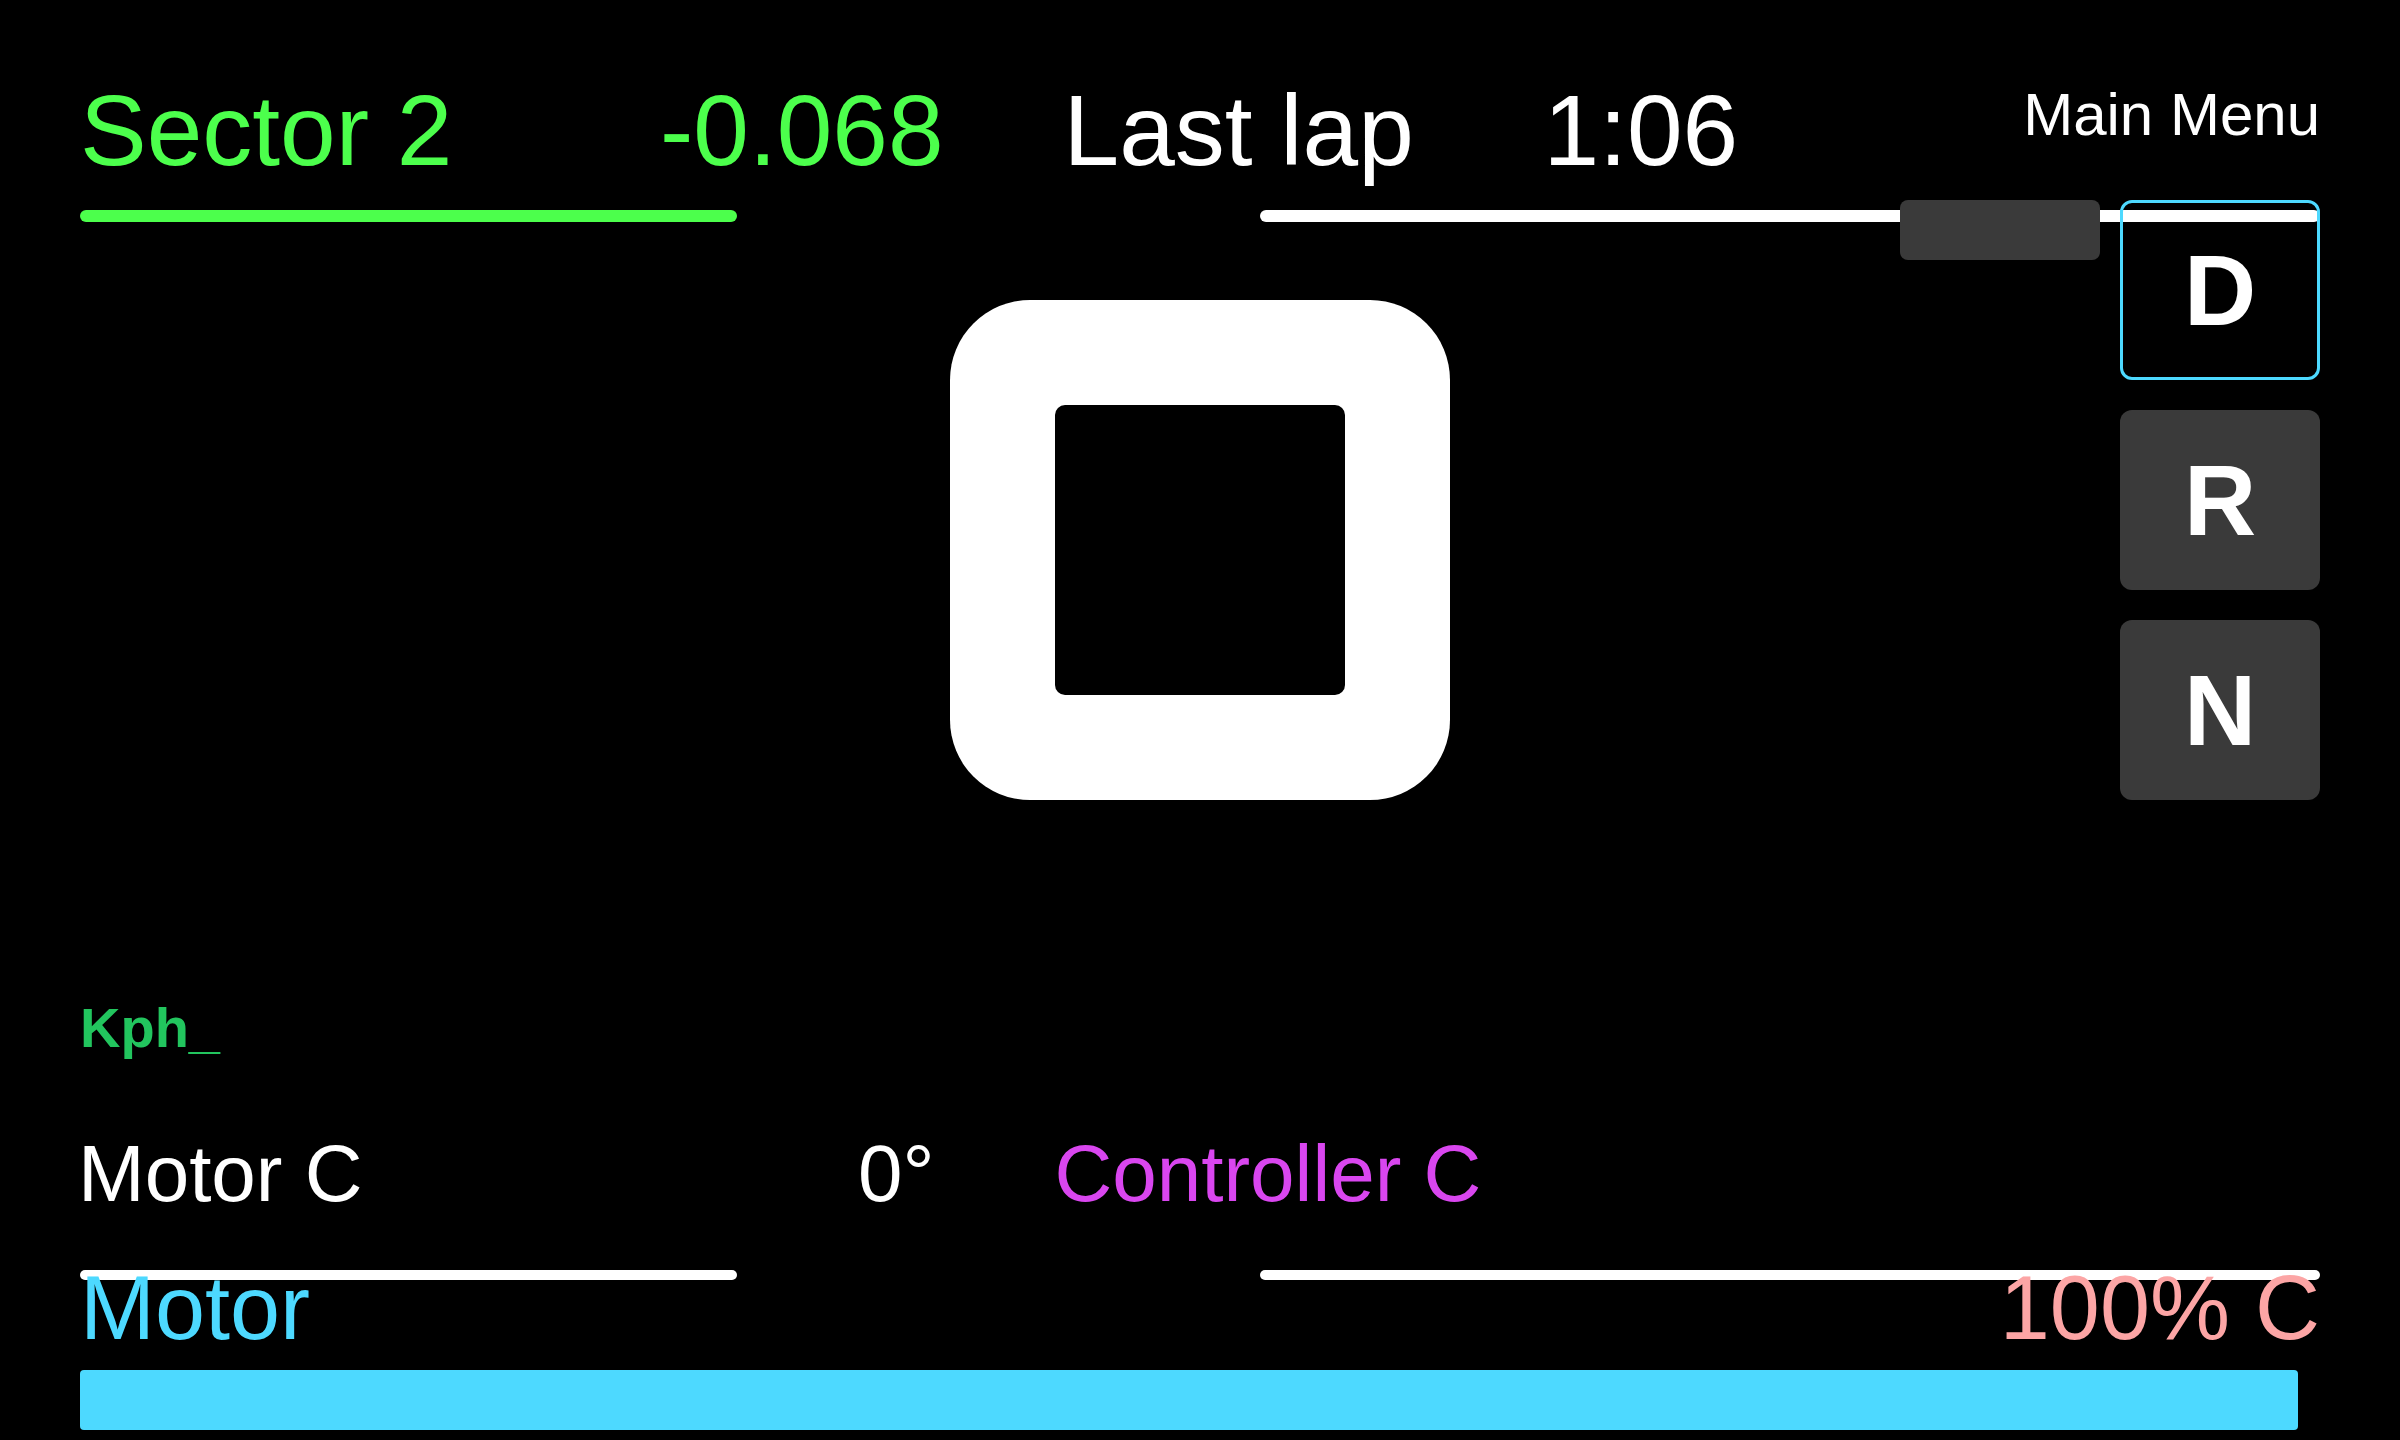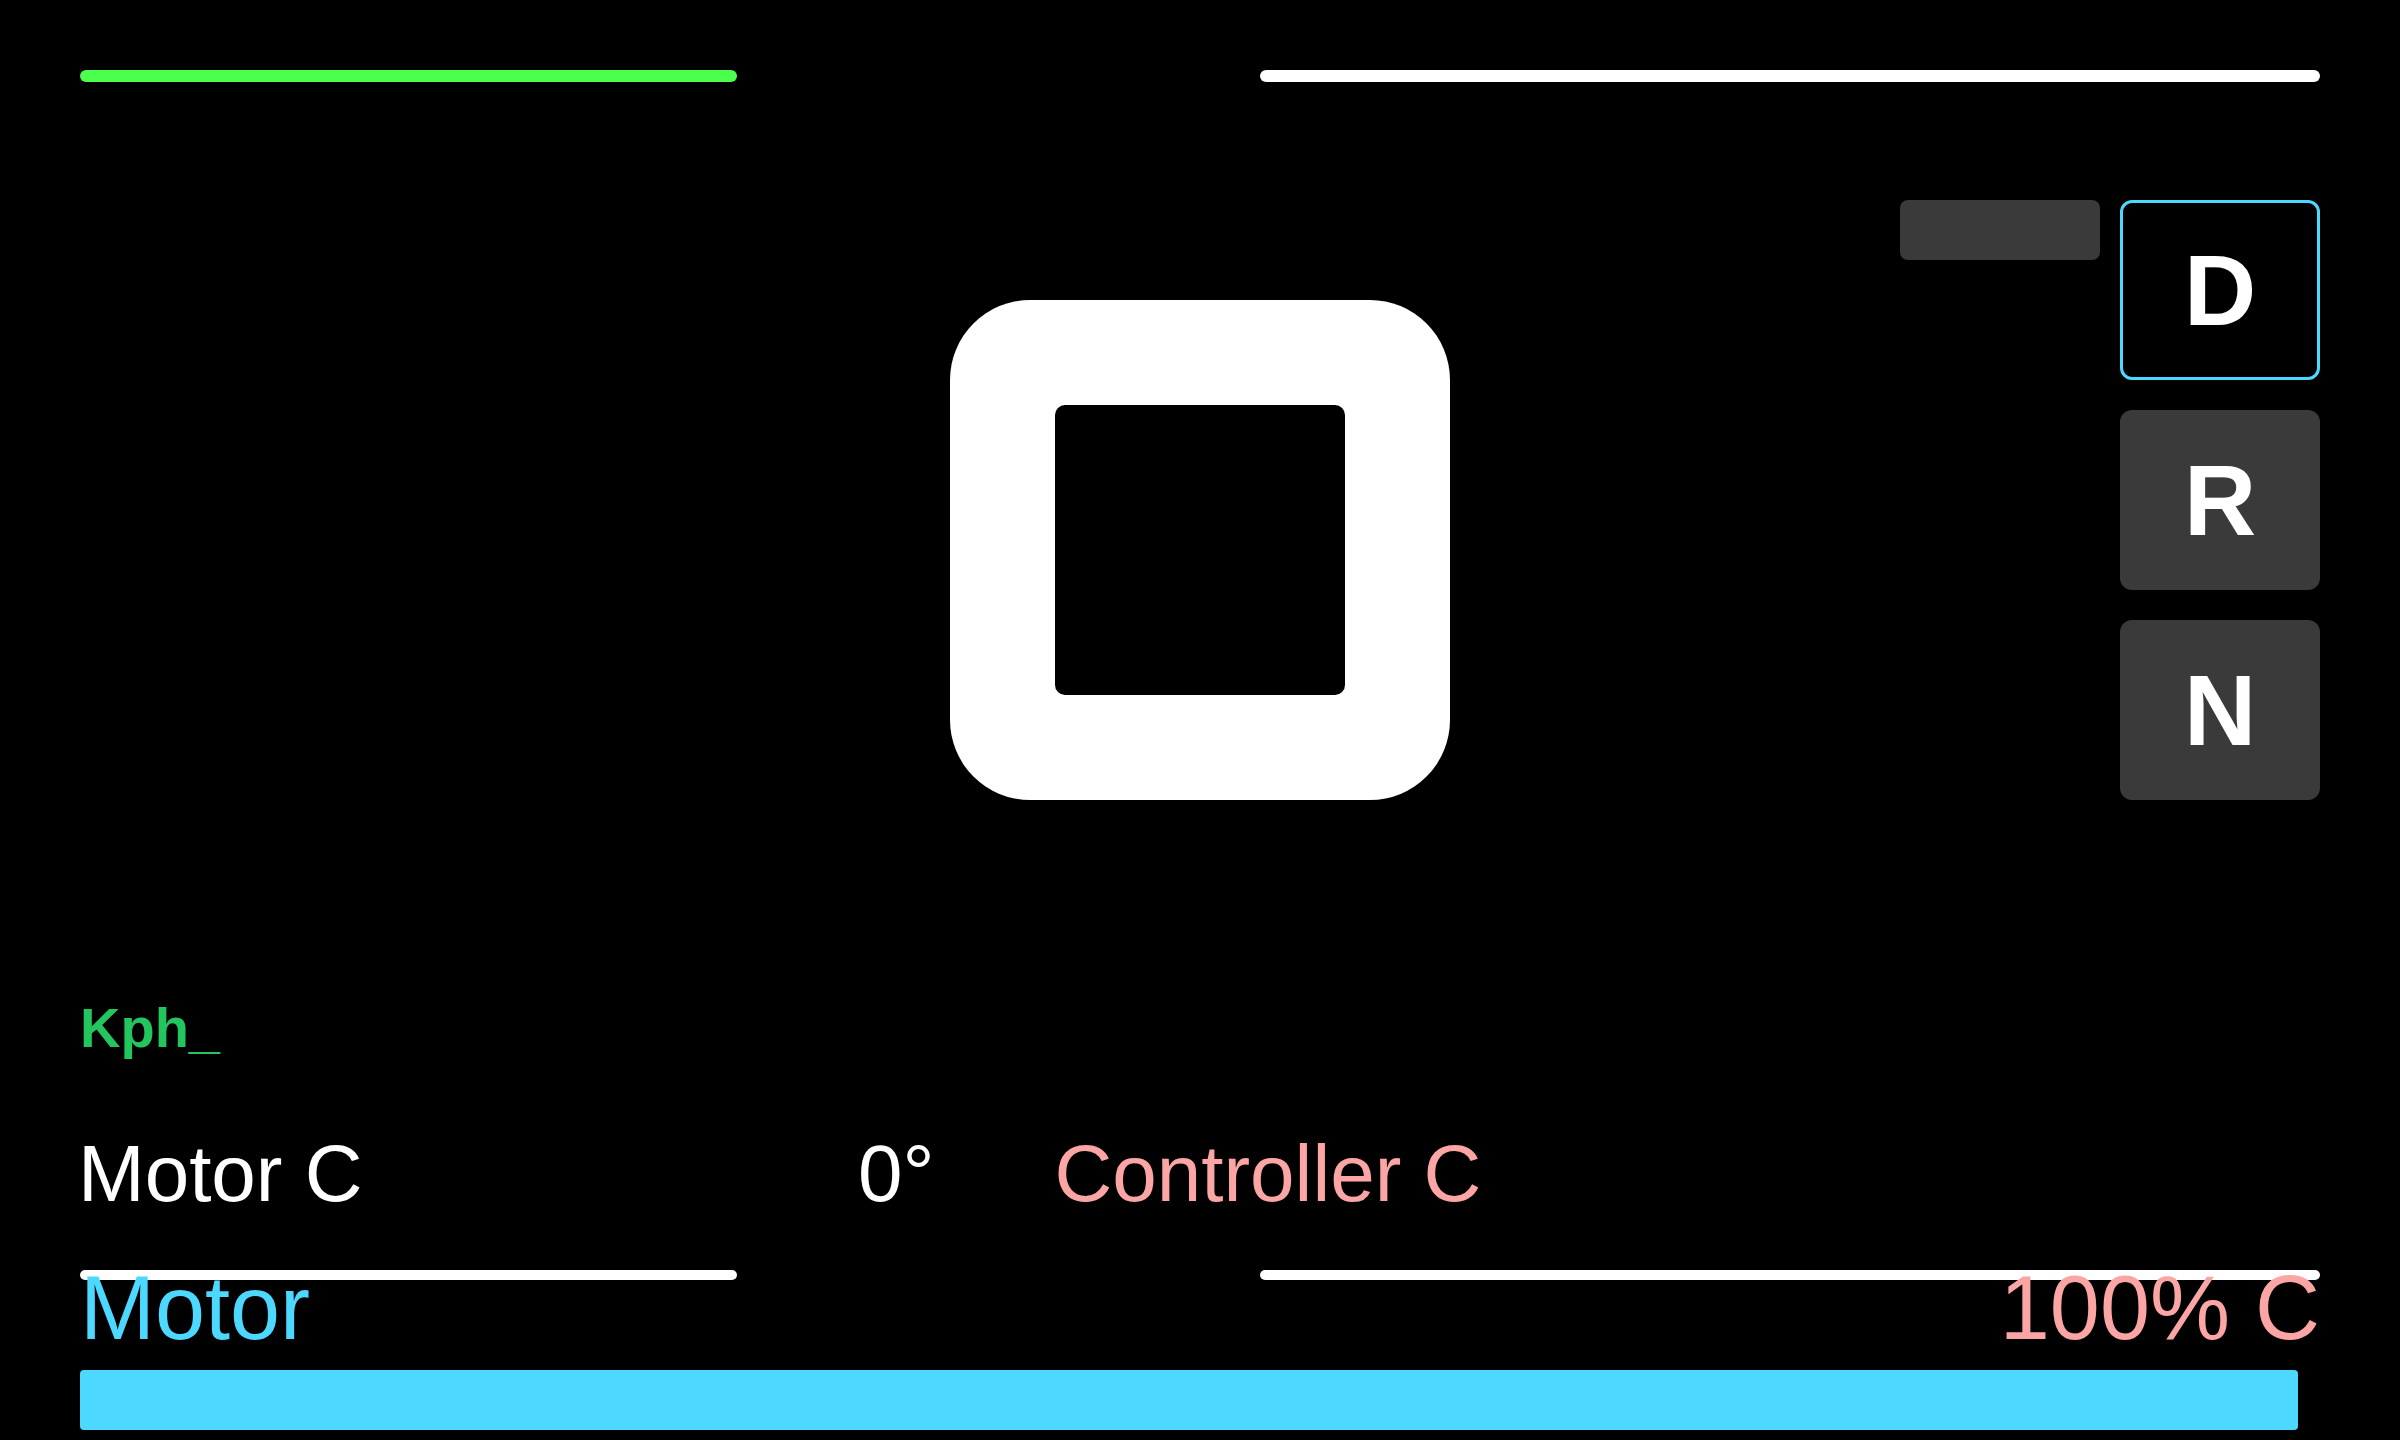--- a/index.html
+++ b/index.html
@@ -202,21 +202,21 @@
     }
 
     .motor-temp {
       font-size: 80px;
       color: #fff;
       margin-left: 440px;
     }
 
     .controller-label {
       font-size: 80px;
-      color: #fca5a5;
+      color: #d946ef;
       margin-left: 120px;
     }
 
     
     .motor-bars-row {
       position: absolute;
       bottom: 160px;
       left: 80px;
       right: 80px;
       display: flex;
@@ -278,20 +278,27 @@
       background: #4dd9ff;
       width: 99%;
       border-radius: 4px;
     }
   </style>
 </head>
 <body>
 
 <div class="main-container">
 
+  <div class="header-row">
+    <span class="sector-label">Sector 2</span>
+    <span class="sector-time">-0.068</span>
+    <span class="last-lap-label">Last lap</span>
+    <span class="last-lap-time">1:06</span>
+    <button class="main-menu-btn">Main Menu</button>
+  </div>
 
   <div class="progress-row">
     <div class="progress-bar-container">
       <div class="progress-bar-fill-green"></div>
     </div>
     <div class="progress-bar-container">
       <div class="progress-bar-fill-white"></div>
     </div>
   </div>
 

